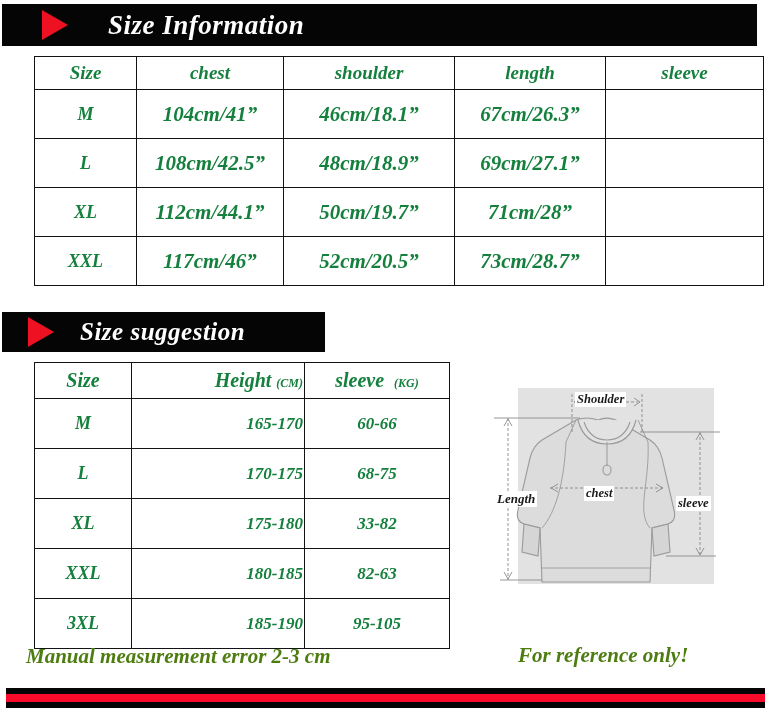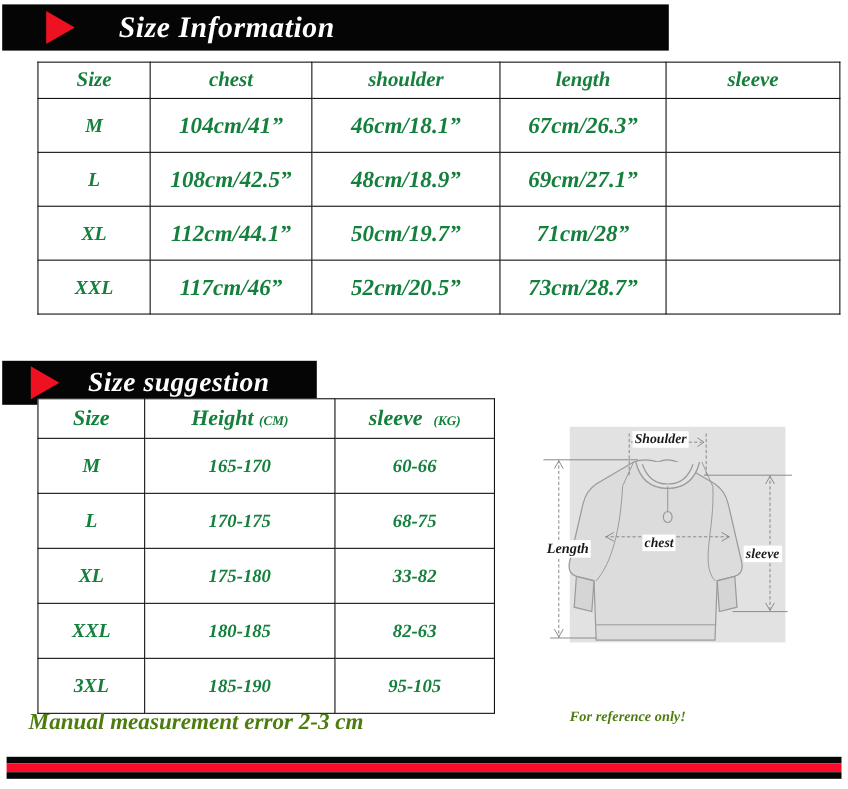--- a/index.html
+++ b/index.html
@@ -38,33 +38,33 @@
     font-family: "Liberation Serif", serif;
     font-weight: bold;
     font-style: italic;
     letter-spacing: 0.5px;
     white-space: nowrap;
   }
 
   #bar-info {
     left: 2px;
     top: 4px;
-    width: 606px;
+    width: 755px;
     height: 42px;
   }
   #bar-info .bar-triangle { margin-left: 40px; }
   #bar-info .bar-title {
     font-size: 27px;
     margin-left: 40px;
   }
 
   #bar-suggest {
     left: 2px;
-    top: 328px;
-    width: 286px;
+    top: 312px;
+    width: 323px;
     height: 40px;
   }
   #bar-suggest .bar-triangle { margin-left: 26px; }
   #bar-suggest .bar-title {
     font-size: 25px;
     margin-left: 26px;
   }
 
   
   table.size-table {
@@ -100,21 +100,21 @@
 
   
   #table-suggest {
     left: 34px;
     top: 362px;
     width: 406px;
   }
   #table-suggest td { height: 47px; font-size: 17px; }
   #table-suggest tr.head-row td { height: 33px; font-size: 20px; }
   #table-suggest td.col-size { width: 94px; font-size: 18px; }
-  #table-suggest td.col-height { width: 170px; }
+  #table-suggest td.col-height { width: 170px; text-align: right; }
   #table-suggest td.col-weight { width: 142px; }
   .unit {
     font-size: 12px;
     font-variant: small-caps;
     font-style: italic;
   }
 
   
   #diagram-panel {
     position: absolute;
@@ -149,21 +149,21 @@
   
   .footer-note {
     position: absolute;
     color: #4d7c0f;
     font-family: "Liberation Serif", serif;
     font-weight: bold;
     font-style: italic;
     white-space: nowrap;
   }
   #note-left  { left: 26px;  top: 644px; font-size: 21px; }
-  #note-right { left: 518px; top: 643px; font-size: 13px; }
+  #note-right { left: 518px; top: 643px; font-size: 21px; }
 
   #stripe-bar {
     position: absolute;
     left: 6px;
     top: 688px;
     width: 759px;
     height: 20px;
   }
   #stripe-bar .stripe-black { height: 6px; background: #050505; }
   #stripe-bar .stripe-red   { height: 8px; background: #fb0a29; }

